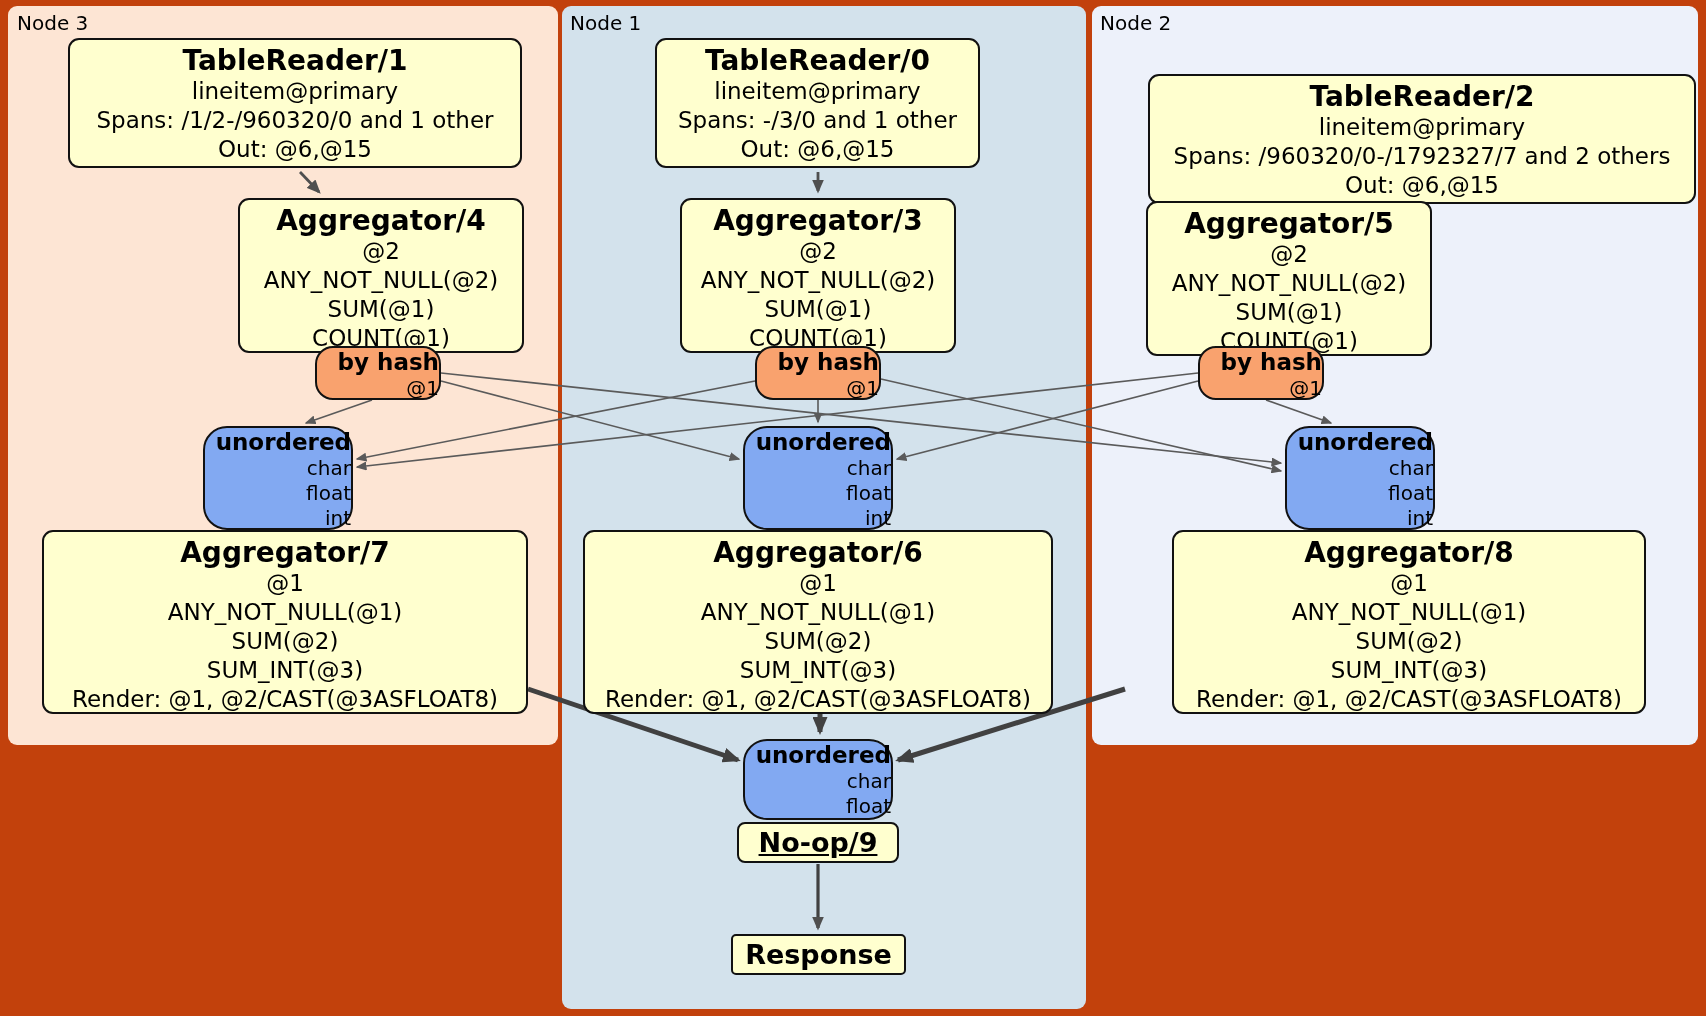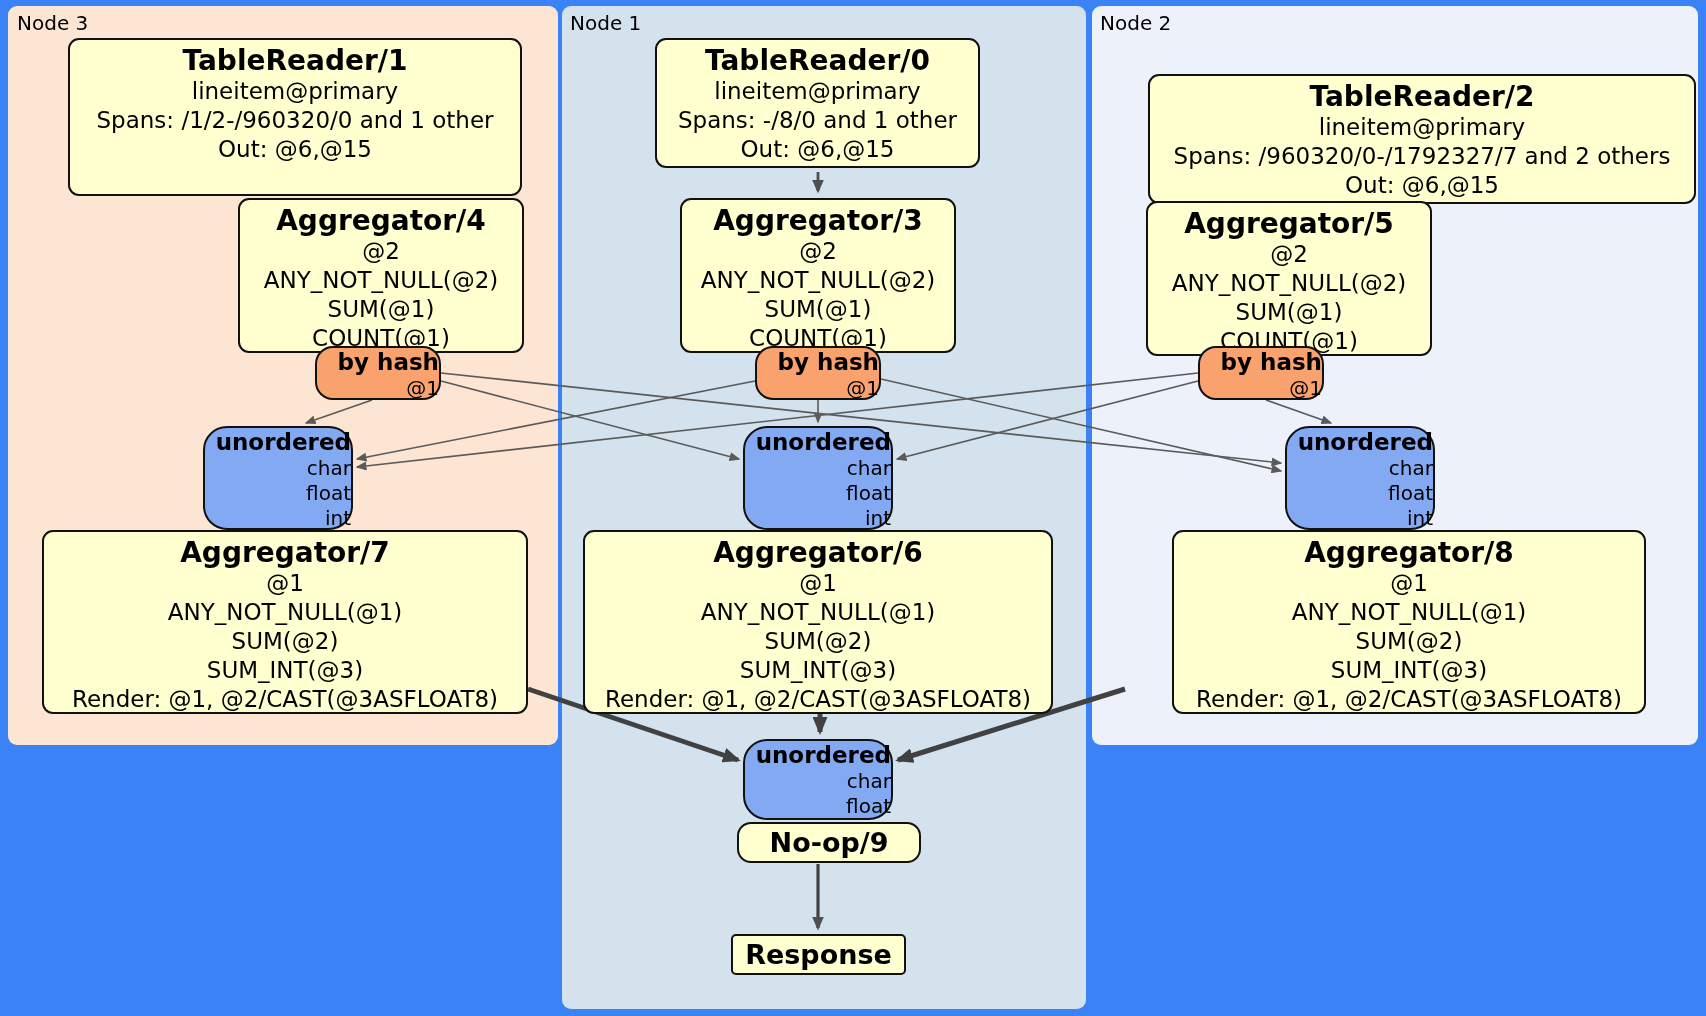--- a/index.html
+++ b/index.html
@@ -1,18 +1,18 @@
 <!DOCTYPE html>
 <html><head>
 <meta charset="utf-8">
 <style>
   html,body{margin:0;padding:0;background:#ffffff;}
   #stage{
     position:relative;width:1706px;height:1016px;overflow:hidden;
-    font-family:"DejaVu Sans","Liberation Sans",sans-serif;color:#000;background:#3b82f6;
+    font-family:"DejaVu Sans","Liberation Sans",sans-serif;color:#000;background:#c2410c;
   }
   .region{position:absolute;border-radius:9px;}
   .region-label{position:absolute;font-size:20px;color:#000;}
   .pbox{
     position:absolute;background:#ffffcf;border:2px solid #111;border-radius:11px;
     text-align:center;box-sizing:border-box;padding-top:4px;z-index:3;white-space:nowrap;
   }
   .ptitle{font-weight:bold;font-size:28px;line-height:33px;}
   .pline{font-size:23px;line-height:29px;}
   .sbox{
@@ -70,21 +70,21 @@
     <line class="e-thin" x1="1198" y1="381" x2="897" y2="459" marker-end="url(#ah-s)"></line>
     <line class="e-thin" x1="1198" y1="373" x2="357" y2="467" marker-end="url(#ah-s)"></line>
 
     <line class="e-thick" x1="528" y1="689" x2="738" y2="760" marker-end="url(#ah-l)"></line>
     <line class="e-thick" x1="820" y1="714" x2="820" y2="732" marker-end="url(#ah-l)"></line>
     <line class="e-thick" x1="1125" y1="689" x2="898" y2="760" marker-end="url(#ah-l)"></line>
 
     <line class="e-resp" x1="818" y1="864" x2="818" y2="928" marker-end="url(#ah-m)"></line>
   </svg>
 
-  <div class="pbox" style="left:68px;top:38px;width:454px;height:158px;">
+  <div class="pbox" style="left:68px;top:38px;width:454px;height:130px;">
     <div class="ptitle">TableReader/1</div>
     <div class="pline">lineitem@primary</div>
     <div class="pline">Spans: /1/2-/960320/0 and 1 other</div>
     <div class="pline">Out: @6,@15</div>
   </div>
 
   <div class="pbox" style="left:238px;top:198px;width:286px;height:155px;">
     <div class="ptitle">Aggregator/4</div>
     <div class="pline">@2</div>
     <div class="pline">ANY_NOT_NULL(@2)</div>
@@ -109,21 +109,21 @@
     <div class="pline">@1</div>
     <div class="pline">ANY_NOT_NULL(@1)</div>
     <div class="pline">SUM(@2)</div>
     <div class="pline">SUM_INT(@3)</div>
     <div class="pline">Render: @1, @2/CAST(@3ASFLOAT8)</div>
   </div>
 
   <div class="pbox" style="left:655px;top:38px;width:325px;height:130px;">
     <div class="ptitle">TableReader/0</div>
     <div class="pline">lineitem@primary</div>
-    <div class="pline">Spans: -/8/0 and 1 other</div>
+    <div class="pline">Spans: -/3/0 and 1 other</div>
     <div class="pline">Out: @6,@15</div>
   </div>
 
   <div class="pbox" style="left:680px;top:198px;width:276px;height:155px;">
     <div class="ptitle">Aggregator/3</div>
     <div class="pline">@2</div>
     <div class="pline">ANY_NOT_NULL(@2)</div>
     <div class="pline">SUM(@1)</div>
     <div class="pline">COUNT(@1)</div>
   </div>
@@ -148,21 +148,21 @@
     <div class="pline">SUM_INT(@3)</div>
     <div class="pline">Render: @1, @2/CAST(@3ASFLOAT8)</div>
   </div>
 
   <div class="sbox sync" style="left:743px;top:739px;width:150px;height:81px;">
     <div class="stitle">unordered</div>
     <div class="sline">char</div>
     <div class="sline">float</div>
   </div>
 
-  <div class="pbox" style="left:737px;top:822px;width:184px;height:41px;border-radius:14px;padding-top:2px;">
+  <div class="pbox" style="left:737px;top:822px;width:162px;height:41px;border-radius:8px;padding-top:2px;text-decoration:underline;">
     <div class="bigtitle">No-op/9</div>
   </div>
 
   <div class="pbox" style="left:731px;top:934px;width:175px;height:41px;border-radius:5px;padding-top:2px;">
     <div class="bigtitle">Response</div>
   </div>
 
   <div class="pbox" style="left:1148px;top:38px;width:548px;height:130px;margin-top:36px;">
     <div class="ptitle">TableReader/2</div>
     <div class="pline">lineitem@primary</div>

